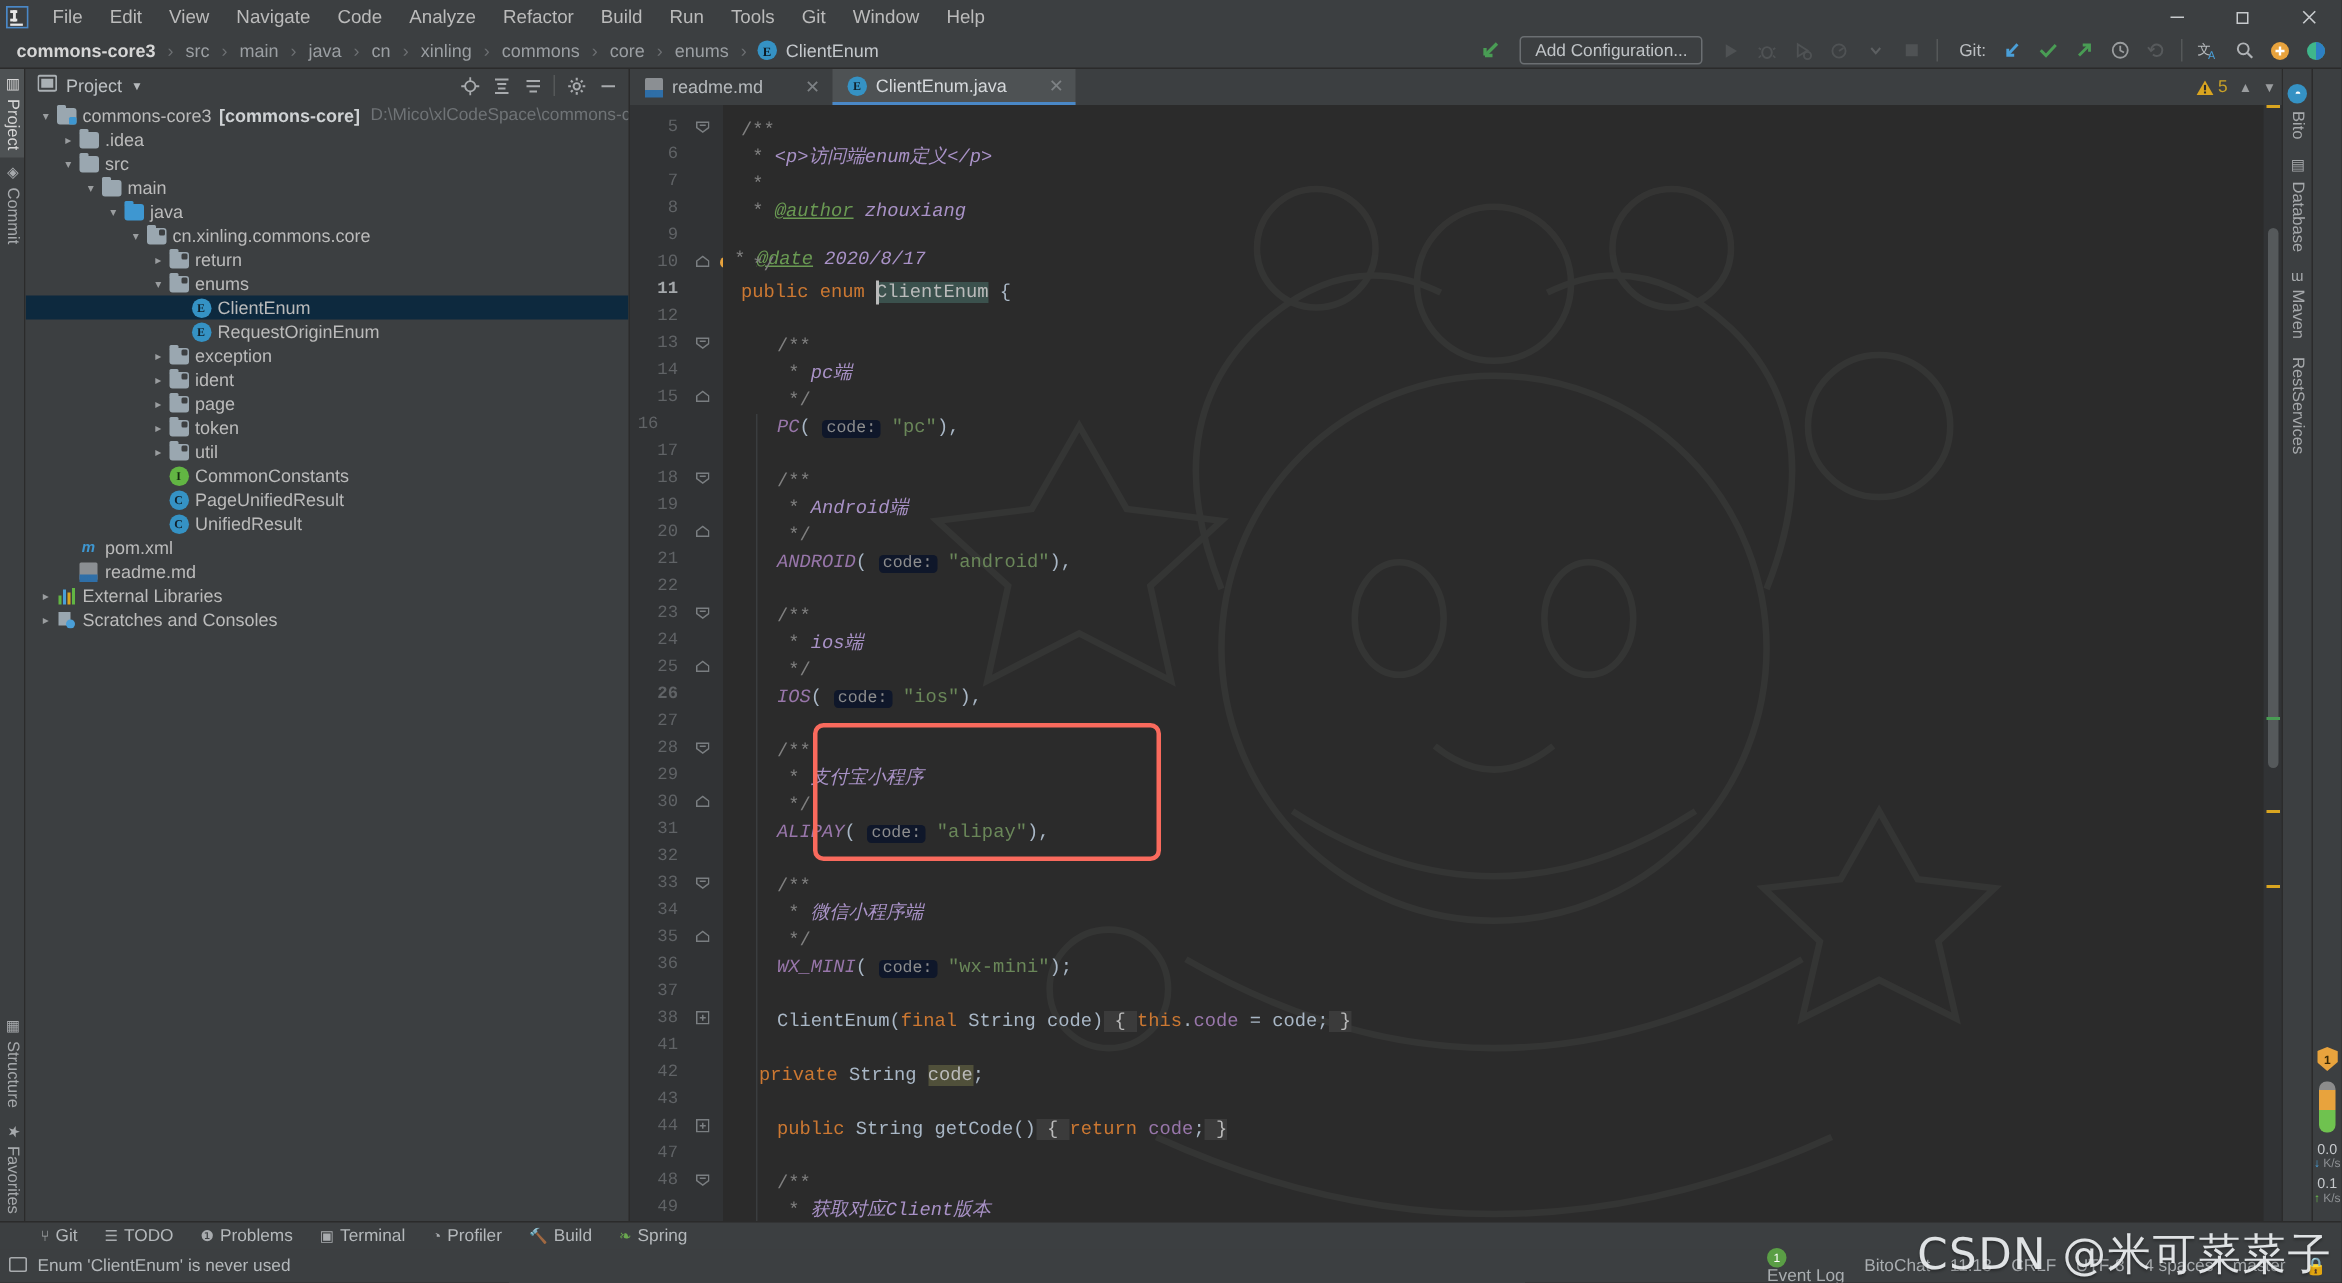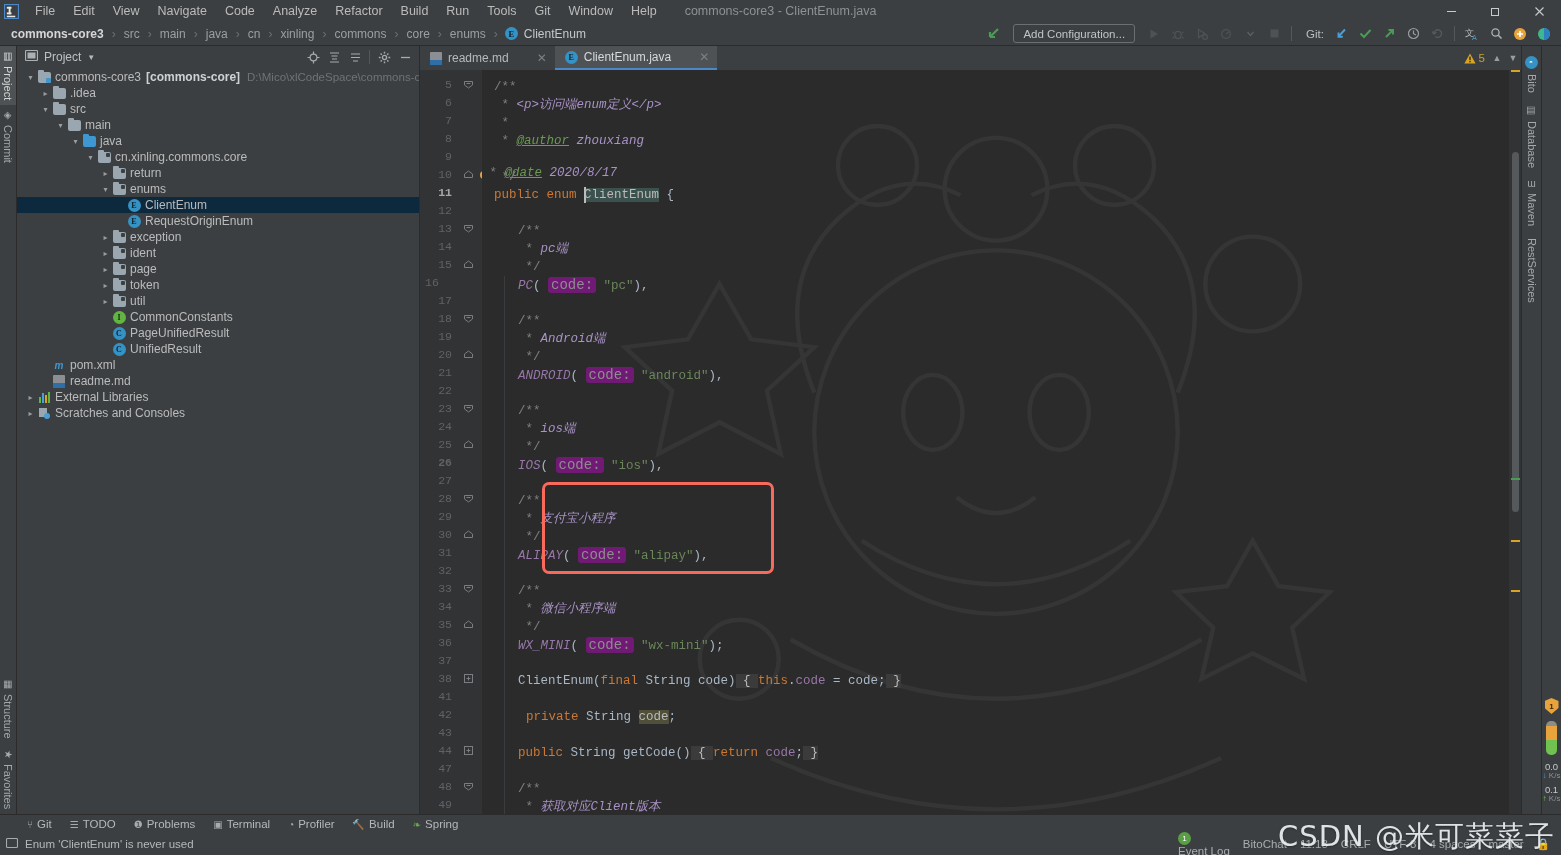--- a/index.html
+++ b/index.html
@@ -178,21 +178,21 @@
   .guide { position:absolute; width:1px; background:#3a3d3f; }
   .kw { color:#cc7832; }
   .str { color:#6a8759; }
   .cmt { color:#808080; }
   .docctag { color:#6a9a53; font-style:italic; text-decoration:underline; }
   .doctxt { color:#a992c7; font-style:italic; }
   .ident { color:#a9b7c6; }
   .field { color:#9876aa; }
   .enumc { color:#9876aa; font-style:italic; }
   .hint {
-    background:#701a75; color:#8d8d8d; font-size:14px; padding:0 3px;
+    background:#0f172a; color:#8d8d8d; font-size:11px; padding:0 3px;
     border-radius:3px; font-style:normal;font-family:Liberation Mono, monospace;
   }
   .hl-ident { background:#3b514d; }
   .hl-write { background:#50503a; }
   .brace-hl { background:#3b3b3b; }
   .caret { position:absolute; width:2px; background:#bbbbbb; }
   .redbox {
     position:absolute; border:3px solid #f96a5d; border-radius:7px; pointer-events:none;
   }
   .bulb {
@@ -299,21 +299,20 @@
       <div class="menu-item"><span>Code</span></div>
       <div class="menu-item"><span>Analyze</span></div>
       <div class="menu-item"><span>Refactor</span></div>
       <div class="menu-item"><span>Build</span></div>
       <div class="menu-item"><span>Run</span></div>
       <div class="menu-item"><span>Tools</span></div>
       <div class="menu-item"><span>Git</span></div>
       <div class="menu-item"><span>Window</span></div>
       <div class="menu-item"><span>Help</span></div>
     </div>
-    <div class="win-title">commons-core3 - ClientEnum.java</div>
     <div class="win-ctrl">
       <div class="win-btn">
         <svg width="11" height="11" viewBox="0 0 11 11">
             <rect x="1" y="5" width="9" height="1" fill="#c8cbce"></rect>
           </svg>
       </div>
       <div class="win-btn">
         <svg width="11" height="11" viewBox="0 0 11 11">
             <rect x="1.5" y="2.5" width="7" height="7" fill="none" stroke="#c8cbce" stroke-width="1"></rect>
           </svg>
@@ -903,21 +902,21 @@
             <div class="code-line" style="top: 386px; left: 36px;"><span class="enumc">IOS</span><span class="ident">(</span> <span class="hint">code:</span> <span class="str">"ios"</span><span class="ident">),</span></div>
             <div class="code-line" style="top: 422px; left: 36px;"><span class="cmt">/**</span></div>
             <div class="code-line" style="top: 440px; left: 36px;"><span class="cmt"> *</span><span class="doctxt"> 支付宝小程序</span></div>
             <div class="code-line" style="top: 458px; left: 36px;"><span class="cmt"> */</span></div>
             <div class="code-line" style="top: 476px; left: 36px;"><span class="enumc">ALIPAY</span><span class="ident">(</span> <span class="hint">code:</span> <span class="str">"alipay"</span><span class="ident">),</span></div>
             <div class="code-line" style="top: 512px; left: 36px;"><span class="cmt">/**</span></div>
             <div class="code-line" style="top: 530px; left: 36px;"><span class="cmt"> *</span><span class="doctxt"> 微信小程序端</span></div>
             <div class="code-line" style="top: 548px; left: 36px;"><span class="cmt"> */</span></div>
             <div class="code-line" style="top: 566px; left: 36px;"><span class="enumc">WX_MINI</span><span class="ident">(</span> <span class="hint">code:</span> <span class="str">"wx-mini"</span><span class="ident">);</span></div>
             <div class="code-line" style="top: 602px; left: 36px;"><span class="ident">ClientEnum(</span><span class="kw">final </span><span class="ident">String code)</span><span class="brace-hl"> { </span><span class="kw">this</span><span class="ident">.</span><span class="field">code</span><span class="ident"> = code;</span><span class="brace-hl"> }</span></div>
-            <div class="code-line" style="top: 638px; left: 44px;"><span class="kw">private </span><span class="ident">String </span><span class="hl-write">code</span><span class="ident">;</span></div>
+            <div class="code-line" style="top: 638px; left: 24px;"><span class="kw">private </span><span class="ident">String </span><span class="hl-write">code</span><span class="ident">;</span></div>
             <div class="code-line" style="top: 674px; left: 36px;"><span class="kw">public </span><span class="ident">String getCode()</span><span class="brace-hl"> { </span><span class="kw">return </span><span class="field">code</span><span class="ident">;</span><span class="brace-hl"> }</span></div>
             <div class="code-line" style="top: 710px; left: 36px;"><span class="cmt">/**</span></div>
             <div class="code-line" style="top: 728px; left: 36px;"><span class="cmt"> *</span><span class="doctxt"> 获取对应Client版本</span></div>
             <div class="guide" style="left: 22px; top: 206px; height: 540px;"></div>
             <div class="caret" style="left: 102.24px; top: 117px; height: 16px;"></div>
             <div class="redbox" style="left: 60px; top: 412px; width: 232px; height: 92px; border-color: rgb(249, 106, 93);"></div>
           </div>
         <div class="markerbar">
           <div class="scrollthumb" style="top:82px;height:360px;"></div>
           <div class="marker" style="top:0px;background:#d9a520;"></div>

